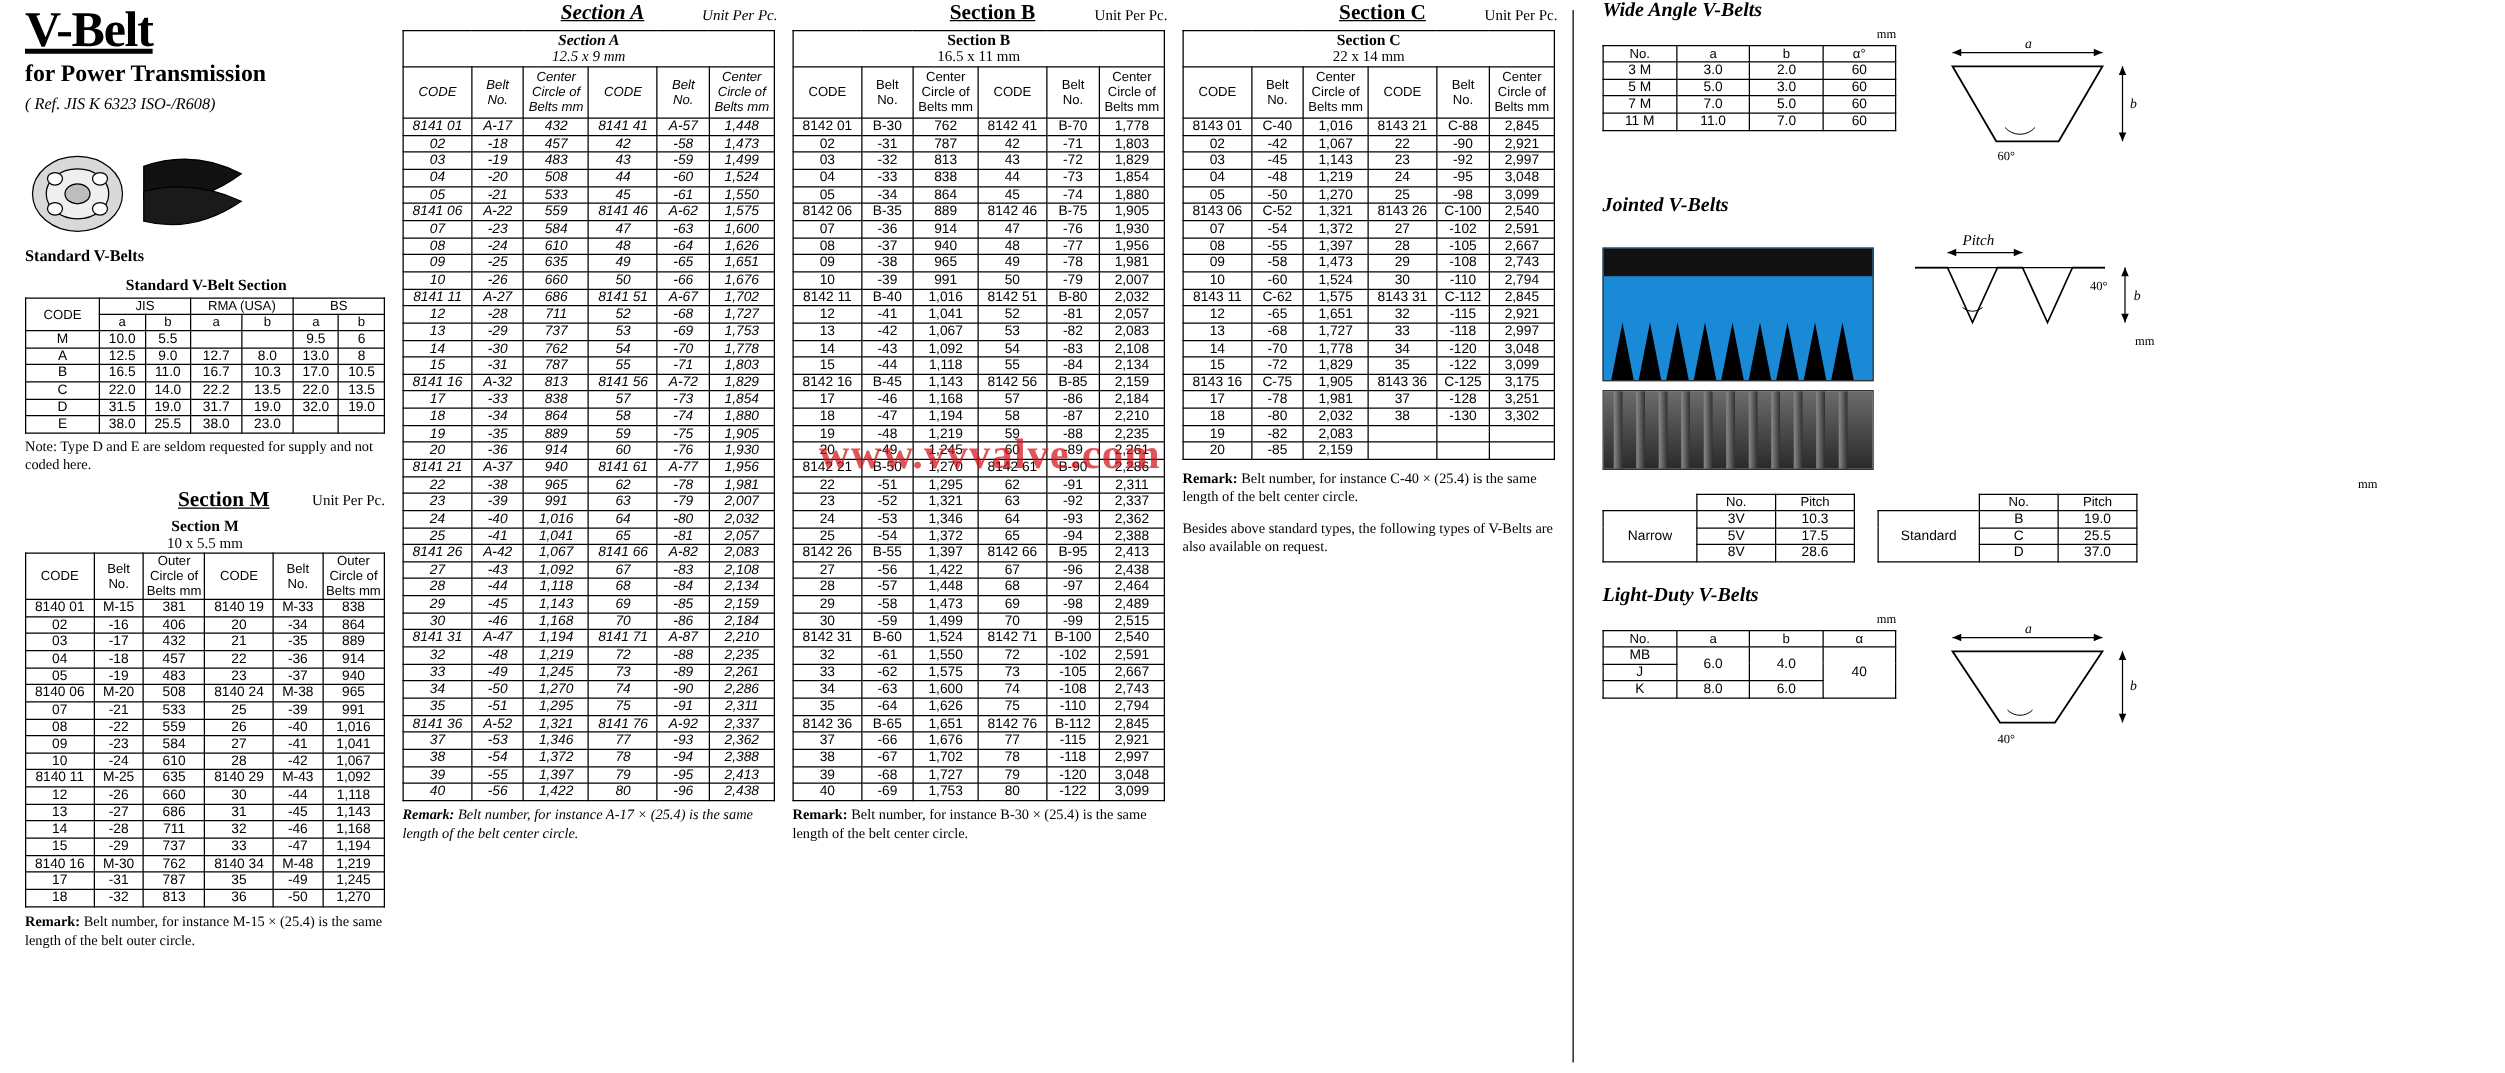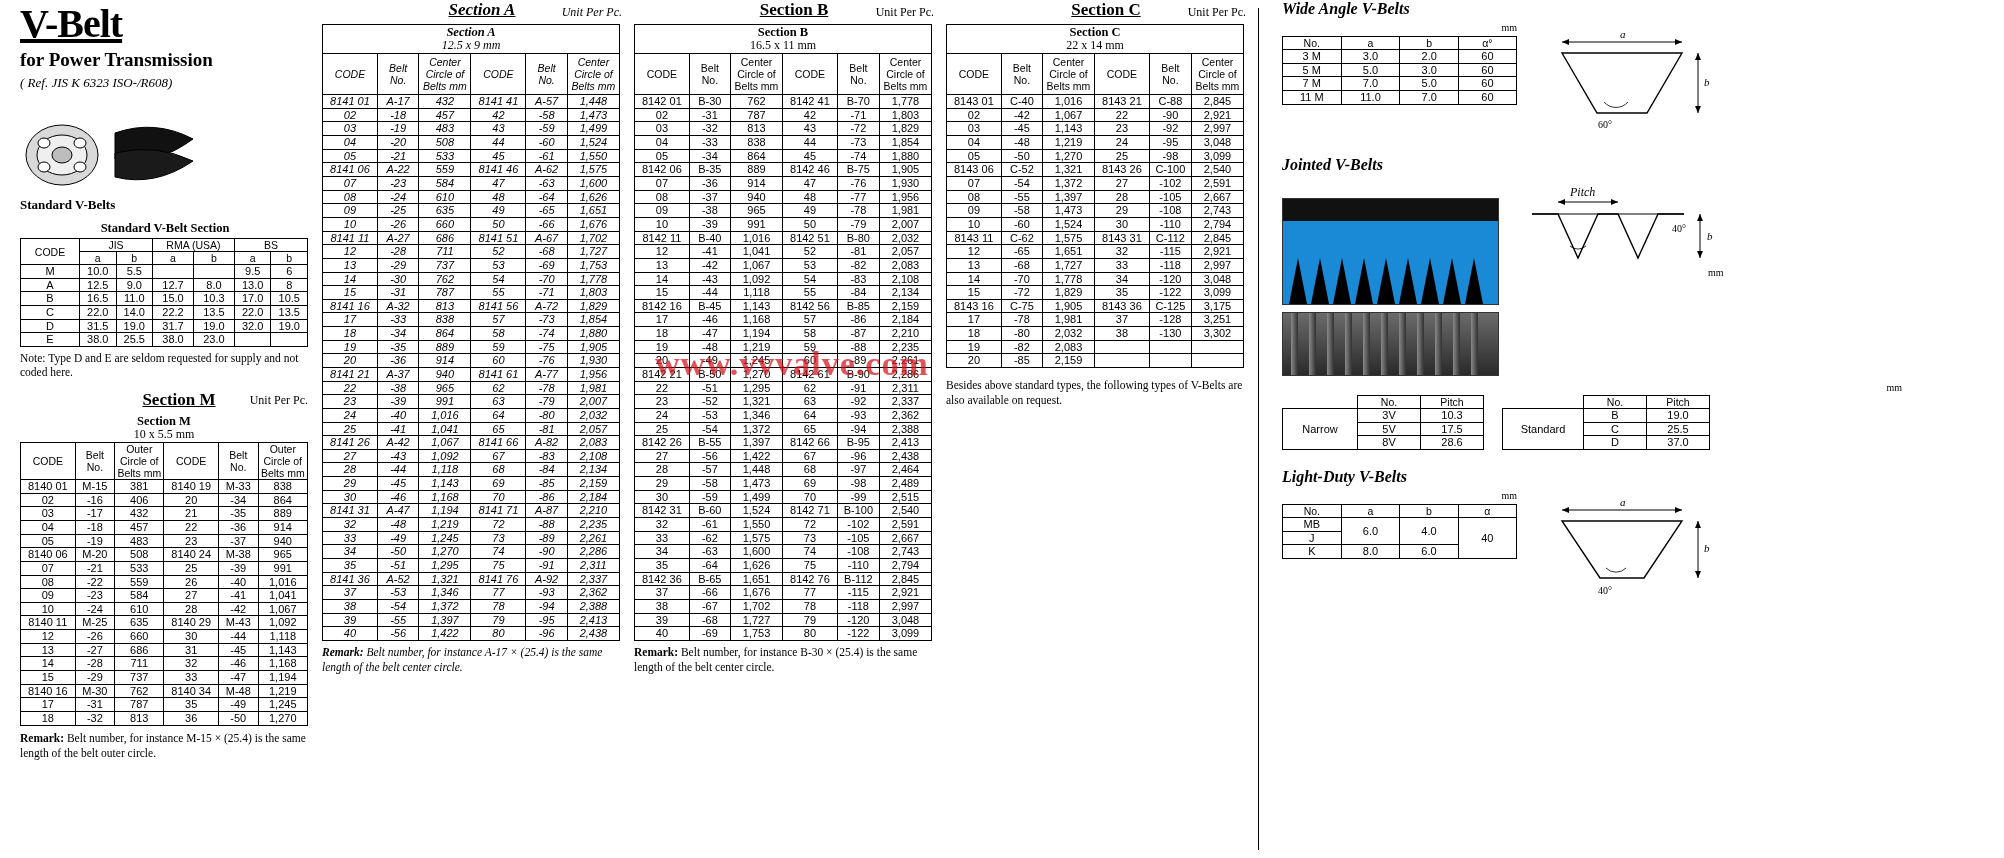--- a/index.html
+++ b/index.html
@@ -96,21 +96,21 @@
             <td>9.0</td>
             <td>12.7</td>
             <td>8.0</td>
             <td>13.0</td>
             <td>8</td>
           </tr>
       <tr>
             <td class="b">B</td>
             <td>16.5</td>
             <td>11.0</td>
-            <td>15.0</td>
+            <td>16.7</td>
             <td>10.3</td>
             <td>17.0</td>
             <td>10.5</td>
           </tr>
       <tr>
             <td class="b">C</td>
             <td>22.0</td>
             <td>14.0</td>
             <td>22.2</td>
             <td>13.5</td>
@@ -1235,20 +1235,24 @@
       <tr>
             <td>20</td>
             <td>-85</td>
             <td>2,159</td>
             <td></td>
             <td></td>
             <td></td>
           </tr>
         </tbody>
     </table>
+    <div class="rmk" style="margin-top:8px;width:298px;">
+      <span class="b">Remark:</span>
+      <span>Belt number, for instance C-40 × (25.4) is the same length of the belt center circle.</span>
+    </div>
     <div class="rmk" style="margin-top:10px;width:298px;">Besides above standard types, the following types of V-Belts are also available on request.</div>
   </div>
 
   <div class="vrule" style="left:1258px;"></div>
 
   <div class="col" style="left:1282px;width:700px;">
 
     <div class="hdrb">Wide Angle V-Belts</div>
     <div style="position:relative;height:130px;margin-top:4px;">
       <div class="mm" style="position:absolute;left:0;top:0;width:235px;">mm</div>

